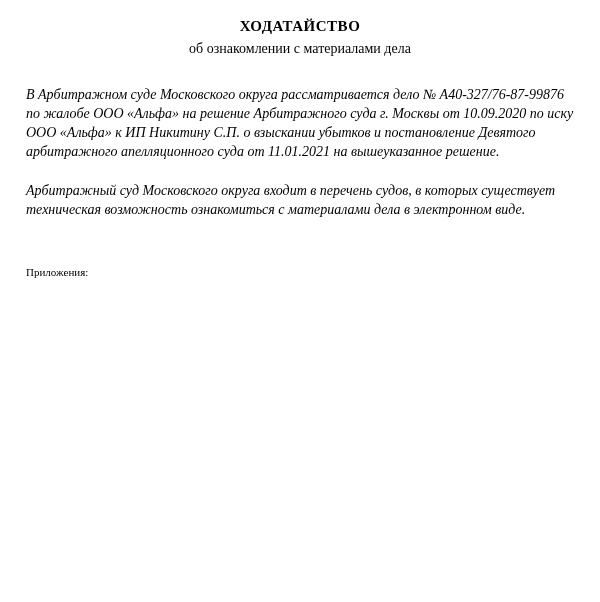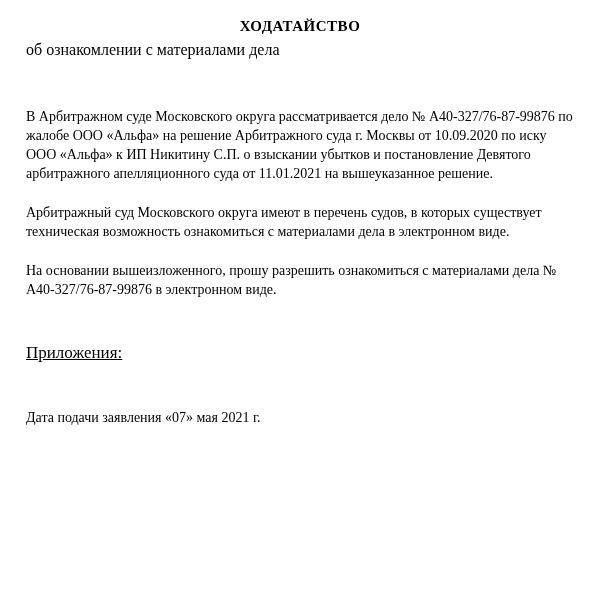--- a/index.html
+++ b/index.html
@@ -22,41 +22,41 @@
     box-sizing: border-box;
   }
   .title {
     text-align: center;
     font-weight: bold;
     font-size: 15px;
     letter-spacing: 0.5px;
     margin: 0 0 6px 0;
   }
   .subtitle {
-    text-align: left;
-    font-size: 16px;
+    text-align: center;
+    font-size: 14px;
     margin: 0 0 0 0;
   }
   .body-block {
-    margin-top: 48px;
+    margin-top: 28px;
+    font-style: italic;
   }
   p.para {
     font-size: 14px;
     line-height: 19px;
     margin: 0 0 20px 0;
     text-align: left;
   }
   p.para:last-child {
     margin-bottom: 0;
   }
   .attachments-head {
-    font-size: 17px;
+    font-size: 11px;
     line-height: 19px;
     margin: 44px 0 20px 0;
-    text-decoration: underline;
   }
   .attach-item {
     font-size: 14px;
     line-height: 19px;
     margin: 0 0 26px 0;
   }
   .date-line {
     font-size: 14px;
     line-height: 19px;
     margin: 46px 0 0 0;
@@ -66,22 +66,20 @@
 <body>
 
 <div class="page">
   <div class="doc">
 
     <div class="title">ХОДАТАЙСТВО</div>
     <div class="subtitle">об ознакомлении с материалами дела</div>
 
     <div class="body-block">
       <p class="para">В Арбитражном суде Московского округа рассматривается дело № А40-327/76-87-99876 по жалобе ООО «Альфа» на решение Арбитражного суда г. Москвы от 10.09.2020 по иску ООО «Альфа» к ИП Никитину С.П. о взыскании убытков и постановление Девятого арбитражного апелляционного суда от 11.01.2021 на вышеуказанное решение.</p>
-      <p class="para">Арбитражный суд Московского округа имеют в перечень судов, в которых существует техническая возможность ознакомиться с материалами дела в электронном виде.</p>
-      <p class="para">На основании вышеизложенного, прошу разрешить ознакомиться с материалами дела № А40-327/76-87-99876 в электронном виде.</p>
+      <p class="para">Арбитражный суд Московского округа входит в перечень судов, в которых существует техническая возможность ознакомиться с материалами дела в электронном виде.</p>
     </div>
 
     <div class="attachments-head">Приложения:</div>
 
-    <div class="date-line">Дата подачи заявления «07» мая 2021 г.</div>
 
   </div>
 </div>
 
 </body></html>

